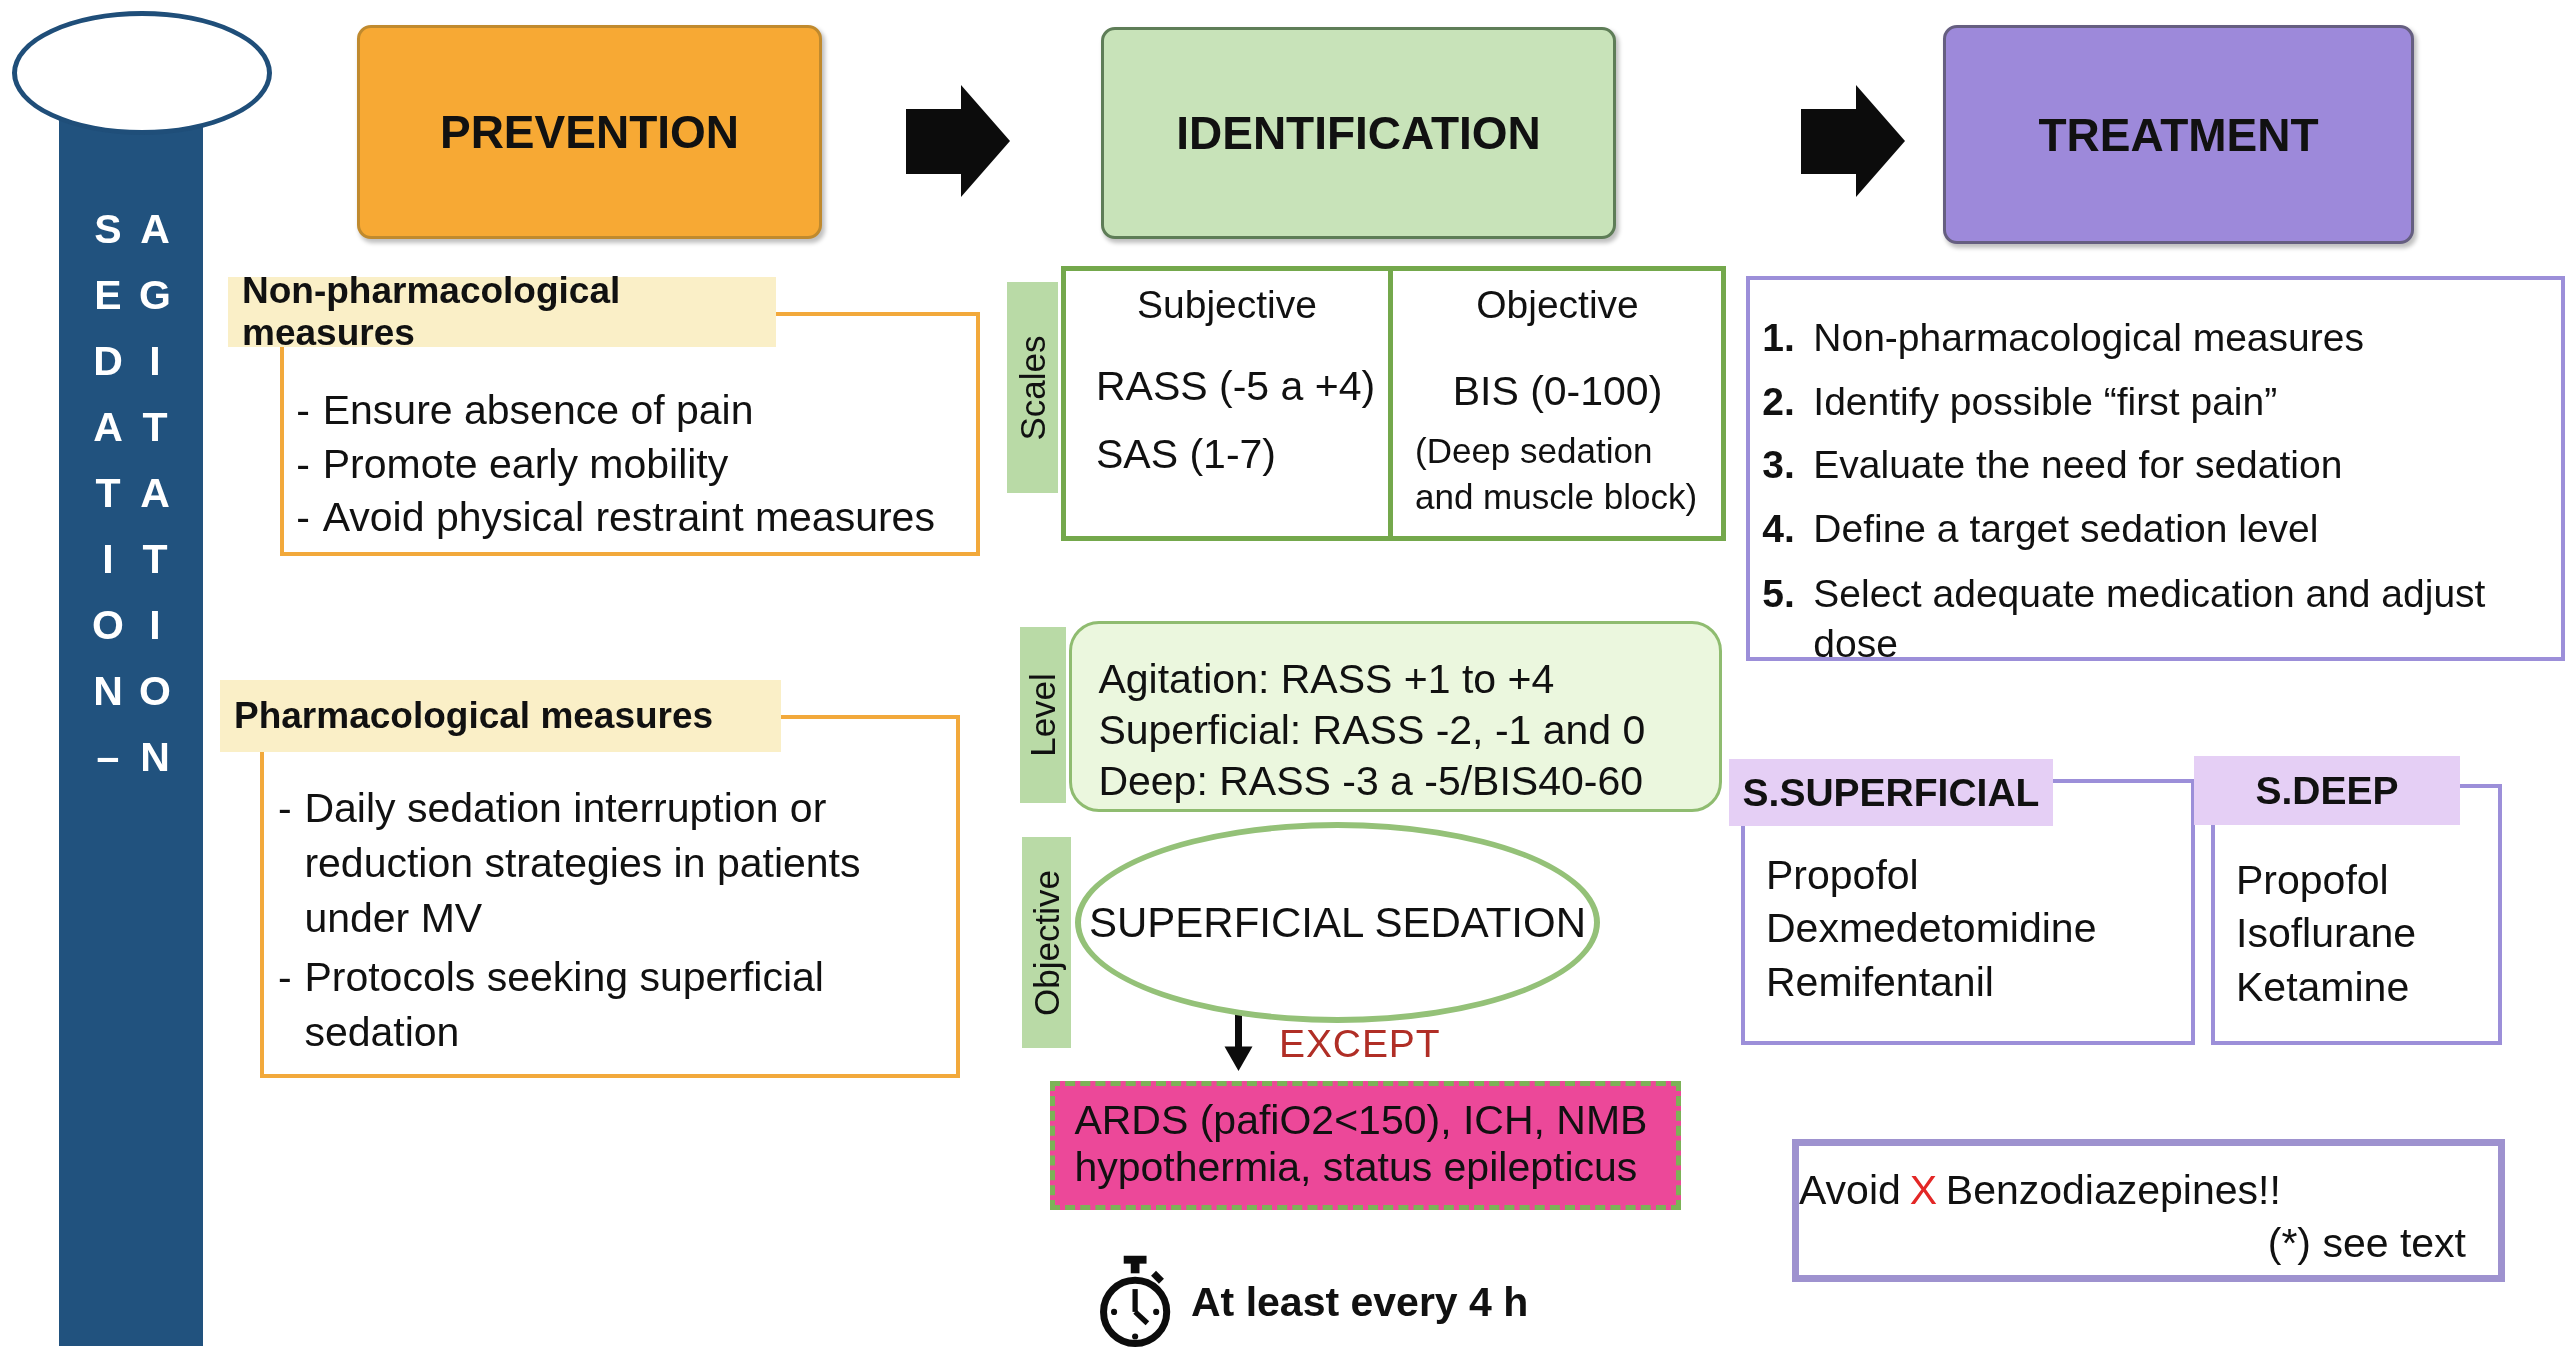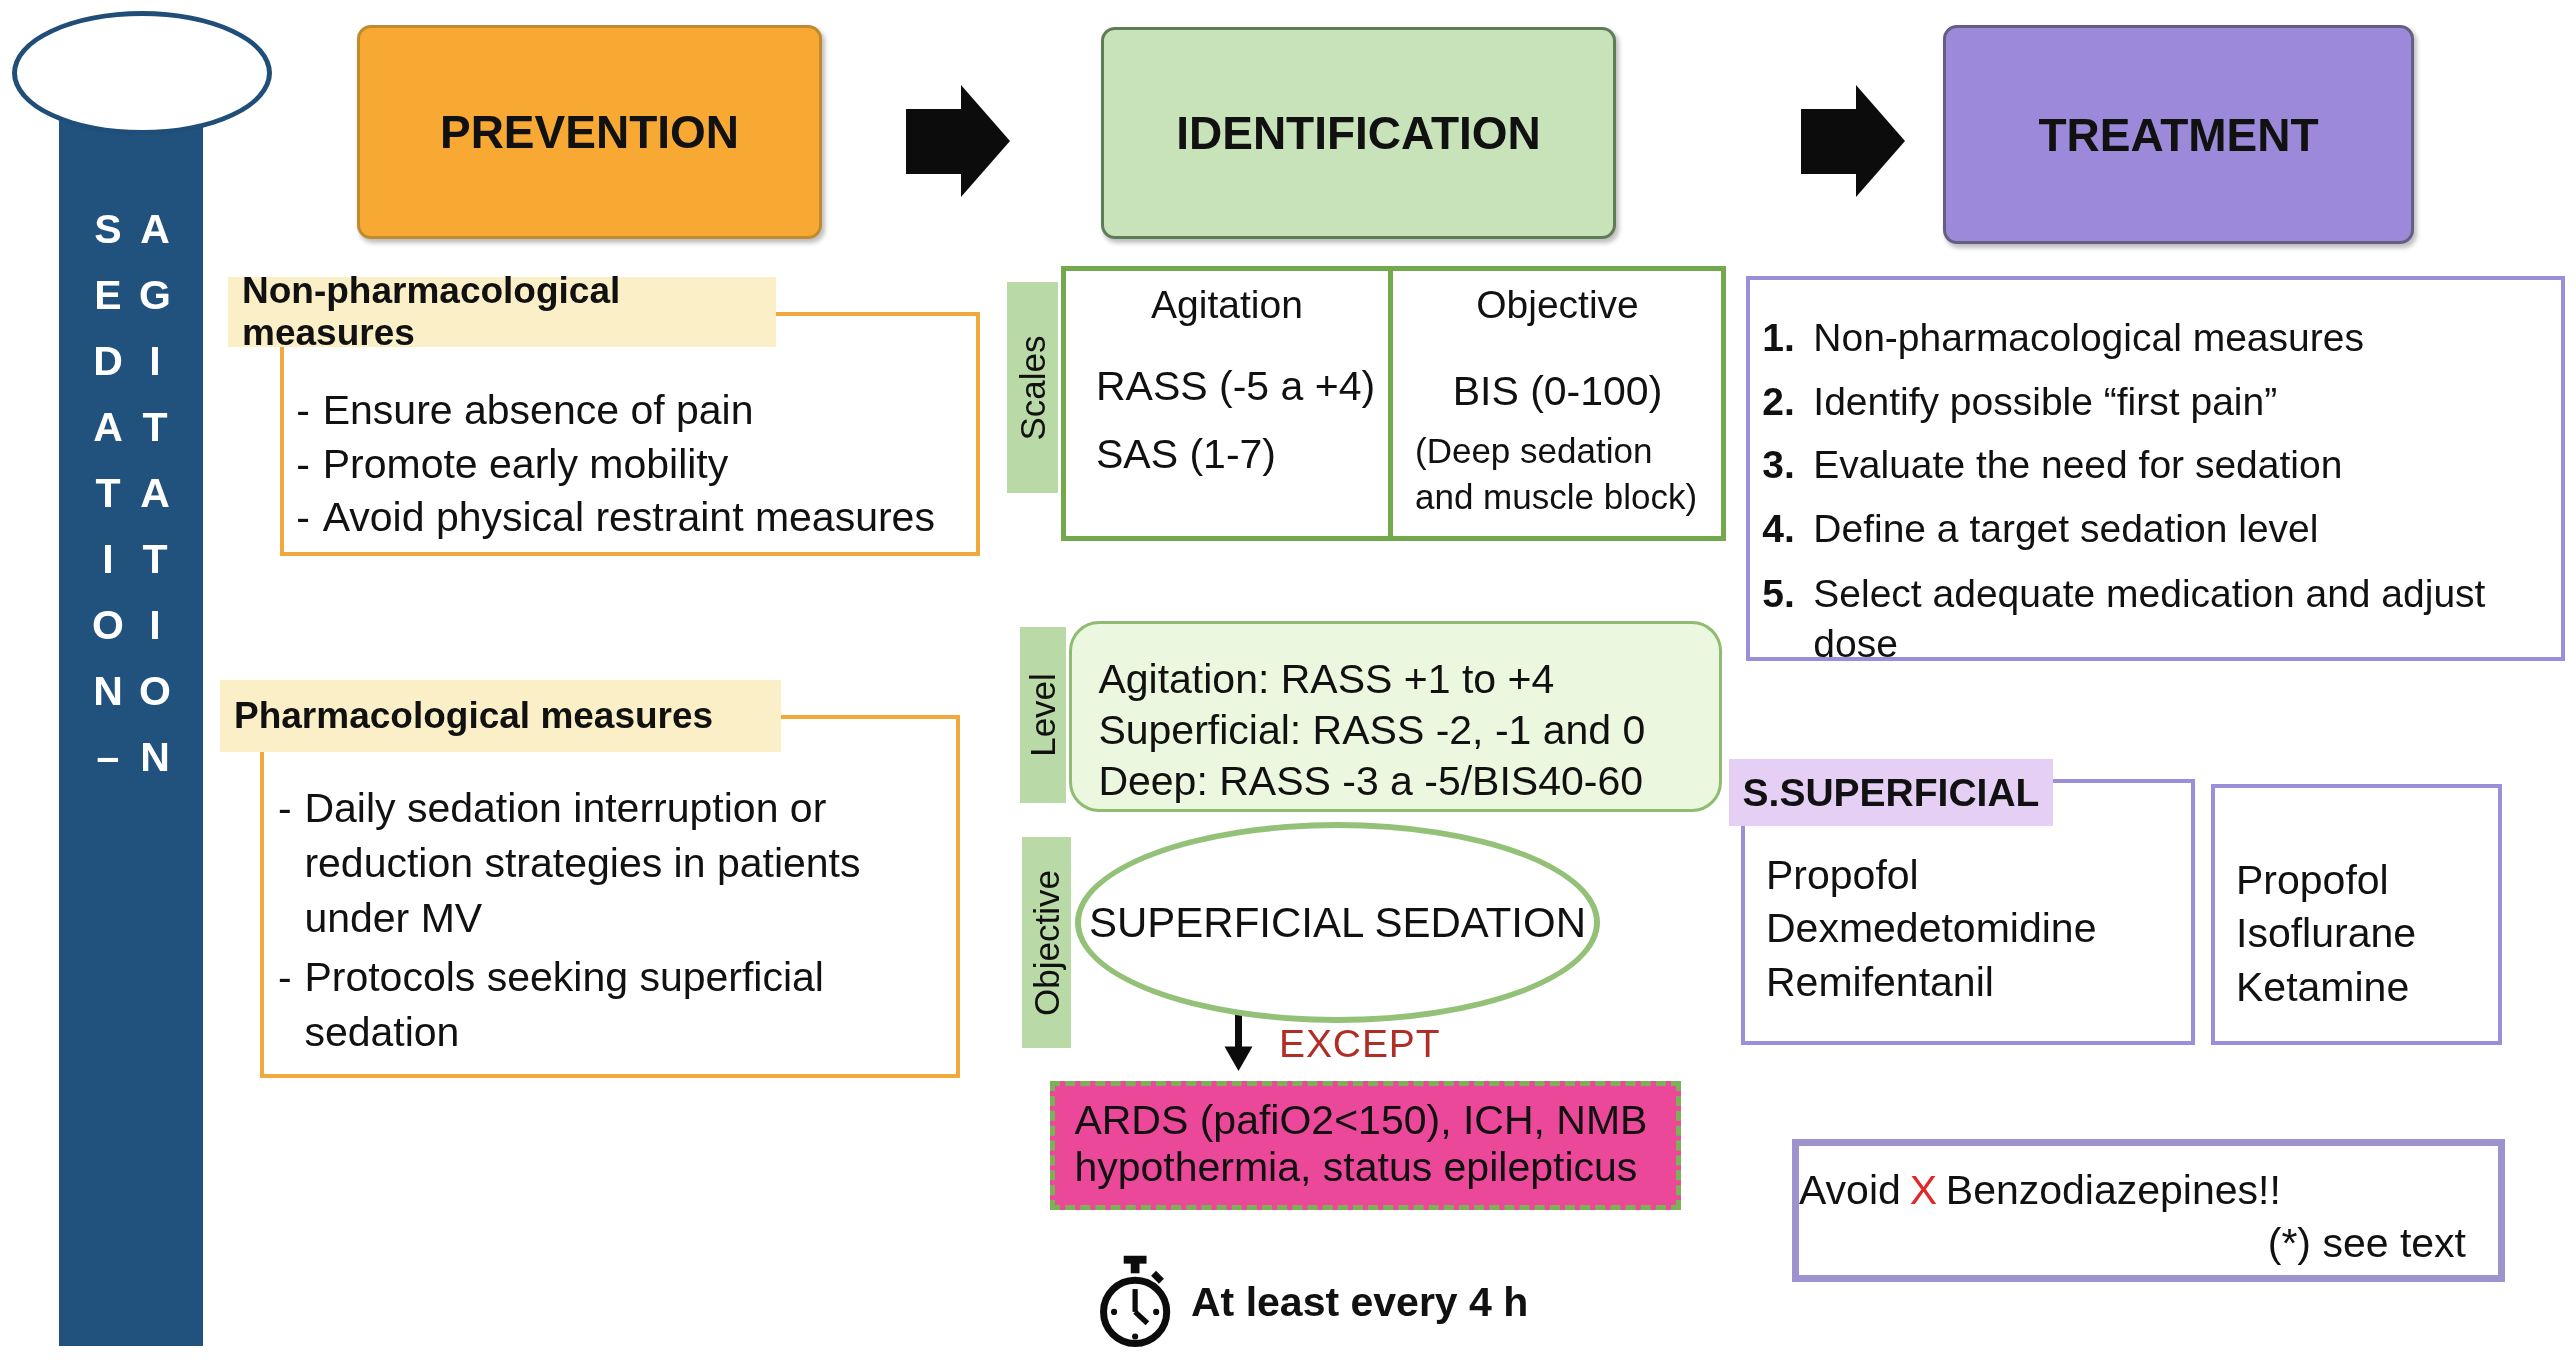--- a/index.html
+++ b/index.html
@@ -163,21 +163,21 @@
       <span class="dash">-</span>
       <span class="btext">Protocols seeking superficial sedation</span>
     </div>
   </div>
 
   <div class="vtab scales-tab">
     <span>Scales</span>
   </div>
   <div class="scales-table">
     <div class="scales-divider"></div>
-    <div class="col-header subj-header">Agitation</div>
+    <div class="col-header subj-header">Subjective</div>
     <div class="col-header obj-header">Objective</div>
     <div class="subj-row1">RASS (-5 a +4)</div>
     <div class="subj-row2">SAS (1-7)</div>
     <div class="obj-row1">BIS (0-100)</div>
     <div class="obj-row2">(Deep sedation and muscle block)</div>
   </div>
 
   <div class="vtab level-tab">
     <span>Level</span>
   </div>
@@ -243,20 +243,23 @@
 
   <div class="drug-band sup-band">
     <span>S.SUPERFICIAL</span>
   </div>
   <div class="drug-box sup-box">
     <div class="drug dg0">Propofol</div>
     <div class="drug dg1">Dexmedetomidine</div>
     <div class="drug dg2">Remifentanil</div>
   </div>
 
+  <div class="drug-band deep-band">
+    <span>S.DEEP</span>
+  </div>
   <div class="drug-box deep-box">
     <div class="drug dg0">Propofol</div>
     <div class="drug dg1">Isoflurane</div>
     <div class="drug dg2">Ketamine</div>
   </div>
 
   <div class="avoid-box">
     <div class="avoid-line1">
       <span>Avoid</span><span class="xmark">X</span><span>Benzodiazepines!!</span>
     </div>

